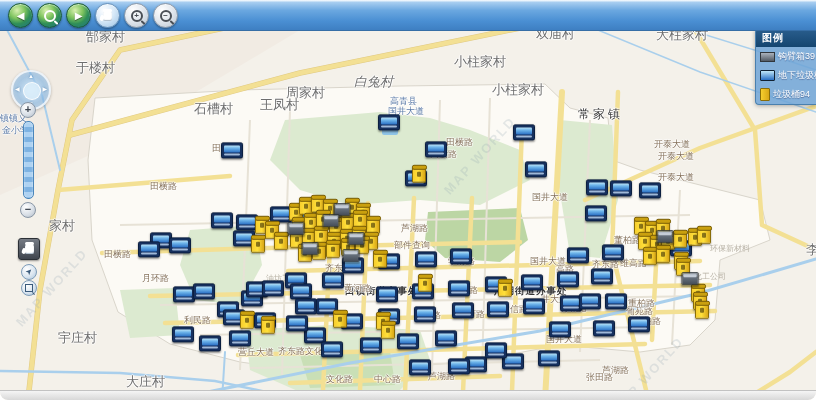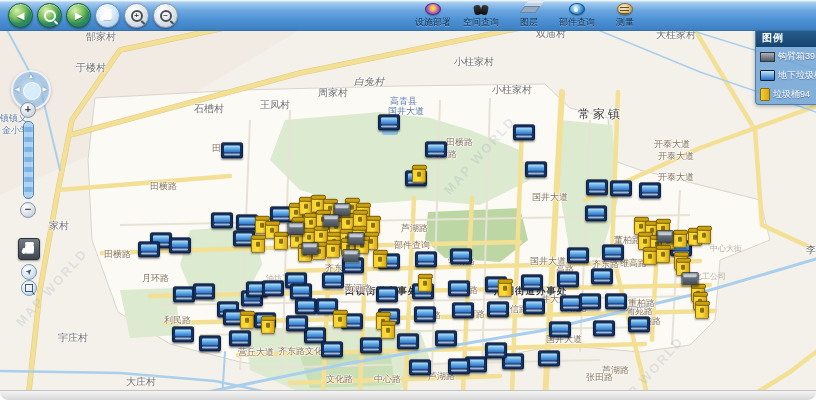--- a/index.html
+++ b/index.html
@@ -44,21 +44,21 @@
   .ic-component{background:radial-gradient(circle at 40% 35%,#eaf6ff 0%,#7fc0ee 35%,#2a7fd0 70%,#1a5a9e 100%);border:1px solid #16507e;position:relative;}
   .ic-component::after{content:"";position:absolute;left:4px;top:4px;width:4px;height:4px;border-radius:50%;background:#fff;}
   .ic-measure{background:radial-gradient(circle at 40% 35%,#f6ecd0 0%,#e0c98e 45%,#b08b4e 100%);border:1px solid #8a6a36;position:relative;}
   .ic-measure::after{content:"";position:absolute;left:2px;top:6px;width:9px;height:1px;background:#6a4e22;box-shadow:0 -3px 0 #6a4e22,0 3px 0 #6a4e22;}
   .tb-label{font-size:9px;color:#10304f;margin-top:1px;white-space:nowrap;text-shadow:0 1px 0 rgba(255,255,255,.35);}
   
   .map{position:absolute;left:0;top:30px;width:816px;height:362px;overflow:hidden;background:#f4f1ea;cursor:grab;}
   .map svg{position:absolute;left:0;top:0;}
   .maplabel{position:absolute;white-space:nowrap;transform:translate(0,-50%);z-index:5;
             text-shadow:-1px 0 1px #fff,1px 0 1px #fff,0 -1px 1px #fff,0 1px 1px #fff;}
-  .lb-v{font-size:10px;color:#6e6e6e;padding-left:48px;}
+  .lb-v{font-size:13px;color:#6e6e6e;padding-left:48px;}
   .lb-r{font-size:9px;color:#85715a;}
   .lb-t{font-size:12px;color:#3c3c3c;letter-spacing:3px;}
   .lb-s{font-size:9px;color:#5c7ba8;}
   .lb-o{font-size:9.5px;color:#333;font-weight:bold;letter-spacing:1px;}
   .lb-f{font-size:8px;color:#b8b2a6;text-shadow:none;}
   .wm{position:absolute;font-size:13px;font-weight:bold;color:#8fa3b0;opacity:.22;
       transform:rotate(-48deg);letter-spacing:2px;z-index:4;}
   
   .marker{position:absolute;transform:translate(-50%,-60%);z-index:10;cursor:pointer;}
   .m-under{width:20px;height:14px;background:#16305e;border:1px solid #0b1f40;border-radius:2px;
@@ -130,42 +130,20 @@
           <span class="g">▶</span>
         </div>
         <div class="nbtn k-hand">
           <span class="hand"></span>
         </div>
         <div class="nbtn k-mag">
           <span class="mini-mag">+</span>
         </div>
         <div class="nbtn k-mag">
           <span class="mini-mag">−</span>
-        </div>
-      </div>
-    <div class="menubtns" id="menubtns">
-        <div class="tb-btn">
-          <span class="tb-icon ic-facility"></span>
-          <span class="tb-label">设施部署</span>
-        </div>
-        <div class="tb-btn">
-          <span class="tb-icon ic-binoculars"></span>
-          <span class="tb-label">空间查询</span>
-        </div>
-        <div class="tb-btn">
-          <span class="tb-icon ic-layers"></span>
-          <span class="tb-label">图层</span>
-        </div>
-        <div class="tb-btn">
-          <span class="tb-icon ic-component"></span>
-          <span class="tb-label">部件查询</span>
-        </div>
-        <div class="tb-btn">
-          <span class="tb-icon ic-measure"></span>
-          <span class="tb-label">测量</span>
         </div>
       </div>
   </div>
 
   <div class="map" id="map">
     <svg width="816" height="362" viewBox="0 0 816 362">
       <rect x="0" y="0" width="816" height="362" fill="#f4f1ea"></rect>
       <polygon points="0,0 300,0 90,125 0,165" fill="#f1ebe3"></polygon>
       <polygon points="95,68 240,60 400,56 545,54 570,78 608,88 612,130 640,140 700,155 760,170 770,210 720,230 715,290 690,315 640,322 560,315 480,330 400,338 315,342 240,332 170,314 118,282 92,210 88,130" fill="#fcfaf5" stroke="#d9d5cb" stroke-width="1"></polygon>
       <polygon points="285,90 380,82 430,88 470,100 520,120 530,150 480,175 420,170 350,175 300,160 270,130" fill="#dcead0"></polygon>
@@ -228,38 +206,38 @@
         <span class="maplabel lb-v" style="left: 38px; top: 7px;">郜家村</span>
         <span class="maplabel lb-v" style="left: 28px; top: 38px;">于楼村</span>
         <span class="maplabel lb-v" style="left: 146px; top: 79px;">石槽村</span>
         <span class="maplabel lb-v" style="left: 1px; top: 196px;">家村</span>
         <span class="maplabel lb-v" style="left: 10px; top: 308px;">宇庄村</span>
         <span class="maplabel lb-v" style="left: 78px; top: 352px;">大庄村</span>
         <span class="maplabel lb-v" style="left: 608px; top: 5px;">大柱家村</span>
         <span class="maplabel lb-v" style="left: 488px; top: 4px;">双庙村</span>
         <span class="maplabel lb-v" style="left: 406px; top: 32px;">小柱家村</span>
         <span class="maplabel lb-v" style="left: 306px; top: 52px; font-style: italic;">白兔村</span>
-        <span class="maplabel lb-v" style="left: 238px; top: 63px; margin-left: 32px;">周家村</span>
+        <span class="maplabel lb-v" style="left: 238px; top: 63px;">周家村</span>
         <span class="maplabel lb-v" style="left: 212px; top: 75px;">王凤村</span>
         <span class="maplabel lb-v" style="left: 444px; top: 60px;">小柱家村</span>
         <span class="maplabel lb-v" style="left: 758px; top: 220px;">李庄村</span>
         <span class="maplabel lb-s" style="left: 0px; top: 88px;">镇镇义</span>
         <span class="maplabel lb-s" style="left: 2px; top: 100px;">金小学</span>
         <span class="maplabel lb-s" style="left: 390px; top: 71px;">高青县</span>
         <span class="maplabel lb-s" style="left: 388px; top: 81px;">国井大道</span>
         <span class="maplabel lb-t" style="left: 578px; top: 84px;">常家镇</span>
         <span class="maplabel lb-o" style="left: 345px; top: 261px;">田镇街道办事处</span>
         <span class="maplabel lb-o" style="left: 494px; top: 261px;">芦湖街道办事处</span>
         <span class="maplabel lb-r" style="left: 212px; top: 118px;">田留路</span>
         <span class="maplabel lb-r" style="left: 446px; top: 112px;">田横路</span>
         <span class="maplabel lb-r" style="left: 430px; top: 124px;">田横路</span>
         <span class="maplabel lb-r" style="left: 150px; top: 156px;">田横路</span>
         <span class="maplabel lb-r" style="left: 104px; top: 224px;">田横路</span>
         <span class="maplabel lb-r" style="left: 142px; top: 248px;">月环路</span>
-        <span class="maplabel lb-r" style="left: 164px; top: 290px;">利民路</span>
+        <span class="maplabel lb-r" style="left: 184px; top: 290px;">利民路</span>
         <span class="maplabel lb-r" style="left: 325px; top: 238px;">齐东路</span>
         <span class="maplabel lb-r" style="left: 344px; top: 258px; font-family: Liberation Serif, serif;">黄河路</span>
         <span class="maplabel lb-r" style="left: 394px; top: 215px;">部件查询</span>
         <span class="maplabel lb-r" style="left: 592px; top: 234px;">齐东路</span>
         <span class="maplabel lb-r" style="left: 620px; top: 233px;">维高路</span>
         <span class="maplabel lb-r" style="left: 560px; top: 278px;">青城路</span>
         <span class="maplabel lb-r" style="left: 448px; top: 231px;">学府路</span>
         <span class="maplabel lb-r" style="left: 451px; top: 260px;">学府路</span>
         <span class="maplabel lb-r" style="left: 458px; top: 284px;">学府路</span>
         <span class="maplabel lb-r" style="left: 401px; top: 198px;">芦湖路</span>
@@ -279,21 +257,21 @@
         <span class="maplabel lb-r" style="left: 586px; top: 347px;">张田路</span>
         <span class="maplabel lb-r" style="left: 614px; top: 210px;">董柏路</span>
         <span class="maplabel lb-r" style="left: 660px; top: 212px;">开泰大道</span>
         <span class="maplabel lb-r" style="left: 626px; top: 281px;">葡苑路</span>
         <span class="maplabel lb-r" style="left: 634px; top: 291px;">董柏路</span>
         <span class="maplabel lb-r" style="left: 628px; top: 273px;">重柏路</span>
         <span class="maplabel lb-r" style="left: 654px; top: 114px;">开泰大道</span>
         <span class="maplabel lb-r" style="left: 658px; top: 126px;">开泰大道</span>
         <span class="maplabel lb-r" style="left: 658px; top: 147px;">开泰大道</span>
         <span class="maplabel lb-f" style="left: 694px; top: 226px; margin-top: 20px;">化工公司</span>
-        <span class="maplabel lb-f" style="left: 710px; top: 218px;">中心大街</span>
+        <span class="maplabel lb-f" style="left: 710px; top: 218px;">环保新材料</span>
         <span class="maplabel lb-f" style="left: 266px; top: 248px;">油坊工业</span>
       </div>
     <div id="watermarks">
         <span class="wm" style="left: 2px; top: 250px;">MAP WORLD</span>
         <span class="wm" style="left: 430px; top: 118px;">MAP WORLD</span>
         <span class="wm" style="left: 598px; top: 338px;">MAP WORLD</span>
       </div>
     <div id="markers">
         <div class="marker m-under" style="left: 389px; top: 94px;"></div>
         <div class="marker m-under" style="left: 524px; top: 104px;"></div>

